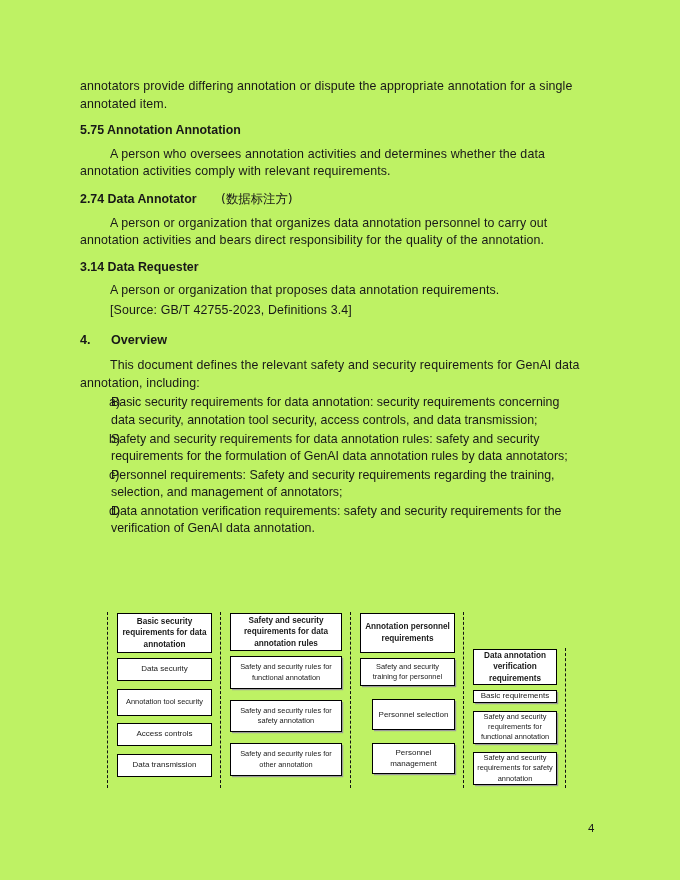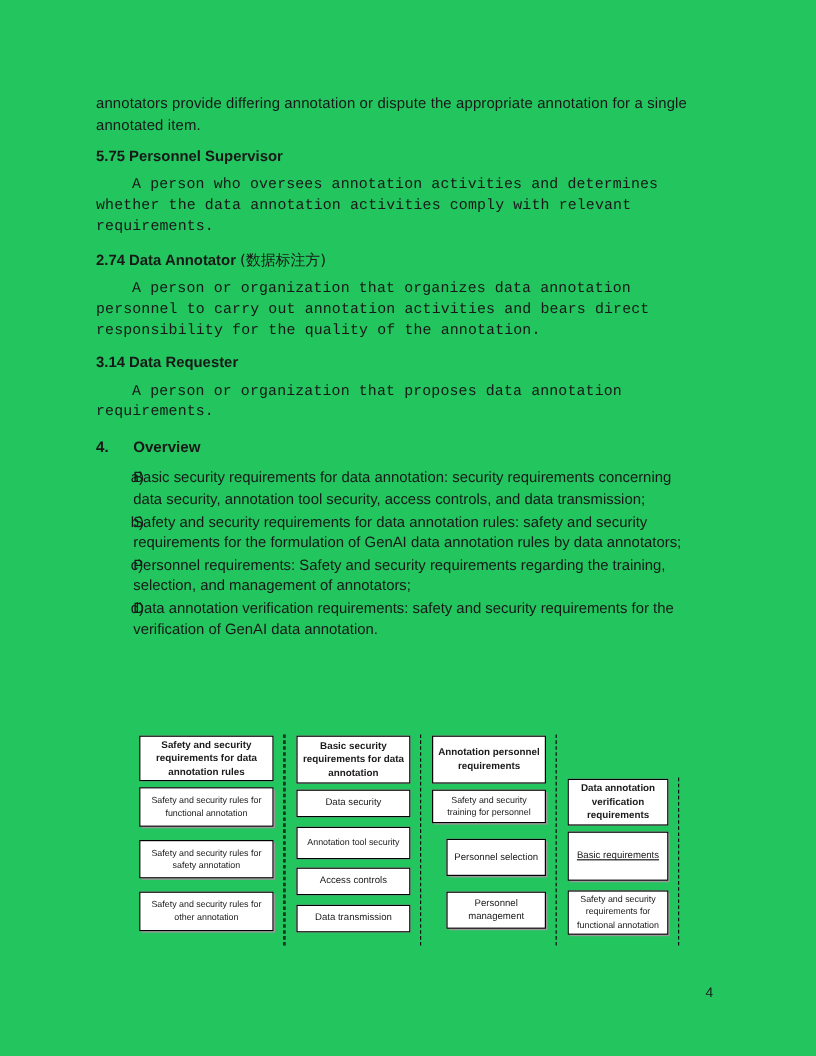--- a/index.html
+++ b/index.html
@@ -13,50 +13,50 @@
     position: relative;
     font-family: "Liberation Sans", "DejaVu Sans", sans-serif;
     color: #181818;
     overflow: hidden;
   }
   .page {
     position: absolute;
     left: 0; top: 0;
     width: 680px;
     height: 880px;
-    background: #22c55e;
+    background: #bef264;
   }
   .content {
     position: absolute;
     left: 80px;
     top: 78px;
     width: 500px;
   }
 
   
   .para {
     font-size: 12.4px;
     line-height: 17.6px;
     margin: 0 0 2px 0;
     text-align: left;
     letter-spacing: 0.01em;
   }
   .para.indent {
     text-indent: 30px;
-    font-family: Liberation Mono, monospace;
   }
   .heading {
     font-size: 12.4px;
     line-height: 17.6px;
     font-weight: bold;
     margin: 9px 0 6px 0;
   }
   .heading .cn {
     font-weight: normal;
     font-family: "DejaVu Sans", "Liberation Sans", sans-serif;
+    margin-left: 21px;
   }
   .heading-num {
     font-size: 12.6px;
     line-height: 17.6px;
     font-weight: bold;
     margin: 12px 0 8px 0;
     display: flex;
   }
   .heading-num .num { width: 31px; display: inline-block; }
 
@@ -134,21 +134,21 @@
 
   
   .c2 .dbox.item { height: 34px; margin-bottom: 11px; }
 
   
   .c3 .dbox.item { height: 29px; margin-bottom: 13px; }
   .c3 .dbox.item.big { font-size: 8px; height: 31px; margin-left: 12px; }
 
   
   .c4 .dbox.item { height: 29px; margin-bottom: 8px; }
-  .c4 .dbox.item.one { font-size: 8px; height: 43px; text-decoration: underline; }
+  .c4 .dbox.item.one { font-size: 8px; height: 43px; }
   .c4 .dbox.item.three { height: 38px; }
 
   .page-number {
     position: absolute;
     left: 588px;
     top: 822px;
     font-size: 11.5px;
     color: #1a1a1a;
   }
 </style>
@@ -156,41 +156,43 @@
 <body>
 
 <div class="page">
 
   <div class="content">
 
     <p class="para">annotators provide differing annotation or dispute the appropriate annotation for a single annotated item.</p>
 
     <div class="heading">
       <span>5.75</span>
-      <span>Personnel Supervisor</span>
+      <span>Annotation Annotation</span>
     </div>
     <p class="para indent">A person who oversees annotation activities and determines whether the data annotation activities comply with relevant requirements.</p>
 
     <div class="heading">
       <span>2.74</span>
       <span>Data Annotator</span>
       <span class="cn">(数据标注方)</span>
     </div>
     <p class="para indent">A person or organization that organizes data annotation personnel to carry out annotation activities and bears direct responsibility for the quality of the annotation.</p>
 
     <div class="heading">
       <span>3.14</span>
       <span>Data Requester</span>
     </div>
     <p class="para indent">A person or organization that proposes data annotation requirements.</p>
+    <p class="para indent">[Source: GB/T 42755-2023, Definitions 3.4]</p>
 
     <div class="heading-num">
       <span class="num">4.</span>
       <span>Overview</span>
     </div>
+    <p class="para indent">This document defines the relevant safety and security requirements for GenAI data annotation, including:</p>
 
     <div class="list">
       <div class="list-item">
         <span class="marker">a)</span>
         <span class="itext">Basic security requirements for data annotation: security requirements concerning data security, annotation tool security, access controls, and data transmission;</span>
       </div>
       <div class="list-item">
         <span class="marker">b)</span>
         <span class="itext">Safety and security requirements for data annotation rules: safety and security requirements for the formulation of GenAI data annotation rules by data annotators;</span>
       </div>
@@ -201,53 +203,53 @@
       <div class="list-item">
         <span class="marker">d)</span>
         <span class="itext">Data annotation verification requirements: safety and security requirements for the verification of GenAI data annotation.</span>
       </div>
     </div>
 
   </div>
 
   <div class="diagram">
 
-    <div class="dcol c2">
-      <div class="dbox head">
-        <span class="txt">Safety and security requirements for data annotation rules</span>
-      </div>
-      <div class="dbox item">
-        <span class="txt">Safety and security rules for functional annotation</span>
-      </div>
-      <div class="dbox item">
-        <span class="txt">Safety and security rules for safety annotation</span>
-      </div>
-      <div class="dbox item">
-        <span class="txt">Safety and security rules for other annotation</span>
-      </div>
-    </div>
-
     <div class="dcol c1">
       <div class="dbox head">
         <span class="txt">Basic security requirements for data annotation</span>
       </div>
       <div class="dbox item">
         <span class="txt">Data security</span>
       </div>
       <div class="dbox item two">
         <span class="txt">Annotation tool security</span>
       </div>
       <div class="dbox item">
         <span class="txt">Access controls</span>
       </div>
       <div class="dbox item">
         <span class="txt">Data transmission</span>
       </div>
     </div>
 
+    <div class="dcol c2">
+      <div class="dbox head">
+        <span class="txt">Safety and security requirements for data annotation rules</span>
+      </div>
+      <div class="dbox item">
+        <span class="txt">Safety and security rules for functional annotation</span>
+      </div>
+      <div class="dbox item">
+        <span class="txt">Safety and security rules for safety annotation</span>
+      </div>
+      <div class="dbox item">
+        <span class="txt">Safety and security rules for other annotation</span>
+      </div>
+    </div>
+
     <div class="dcol c3">
       <div class="dbox head">
         <span class="txt">Annotation personnel requirements</span>
       </div>
       <div class="dbox item">
         <span class="txt">Safety and security training for personnel</span>
       </div>
       <div class="dbox item big">
         <span class="txt">Personnel selection</span>
       </div>
@@ -259,19 +261,22 @@
     <div class="dcol c4">
       <div class="dbox head">
         <span class="txt">Data annotation verification requirements</span>
       </div>
       <div class="dbox item one">
         <span class="txt">Basic requirements</span>
       </div>
       <div class="dbox item three">
         <span class="txt">Safety and security requirements for functional annotation</span>
       </div>
+      <div class="dbox item three">
+        <span class="txt">Safety and security requirements for safety annotation</span>
+      </div>
     </div>
 
   </div>
 
   <div class="page-number">4</div>
 
 </div>
 
 </body></html>

